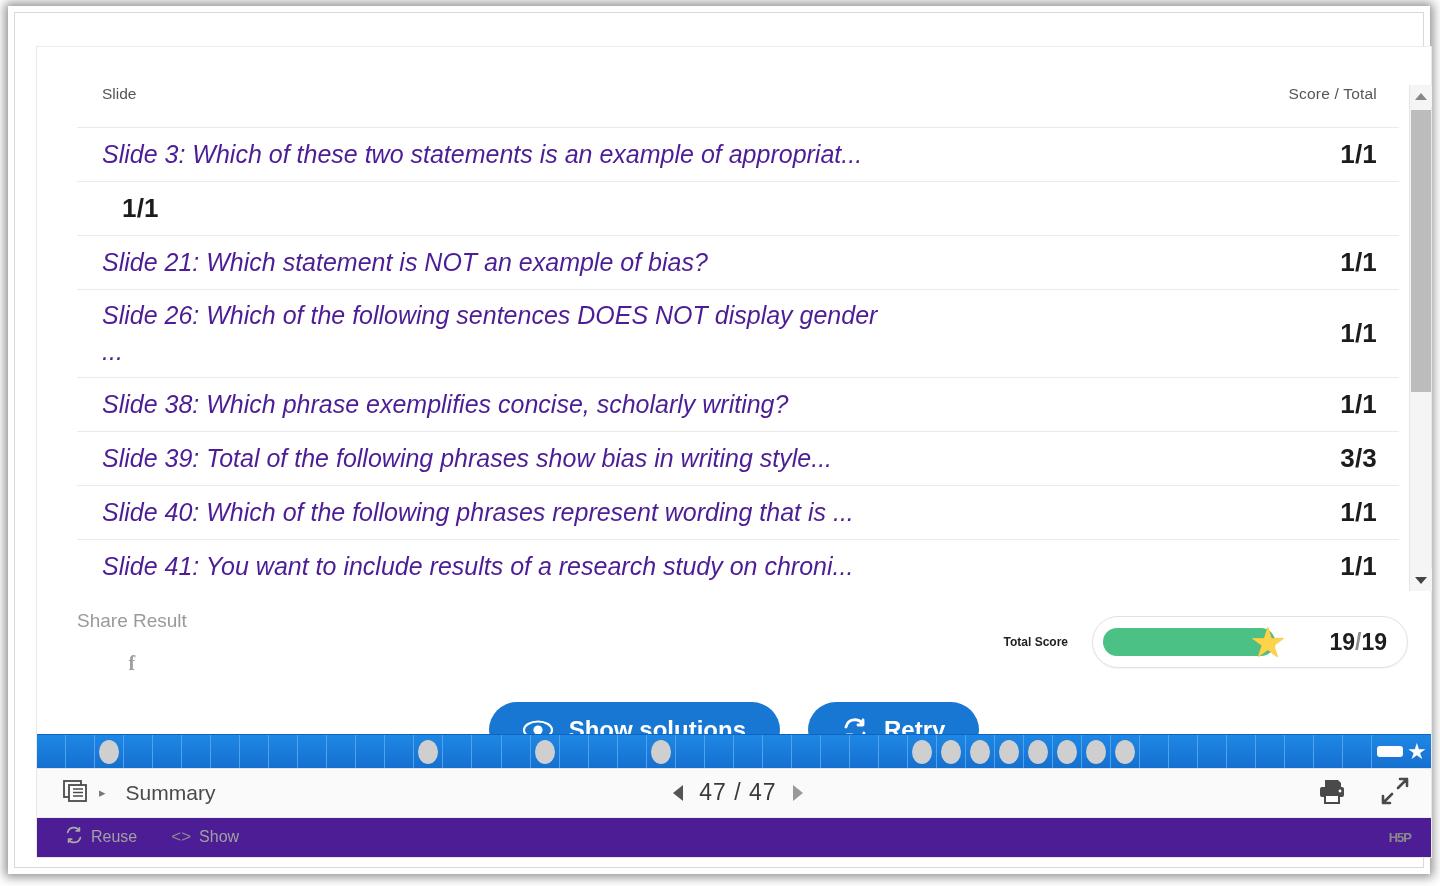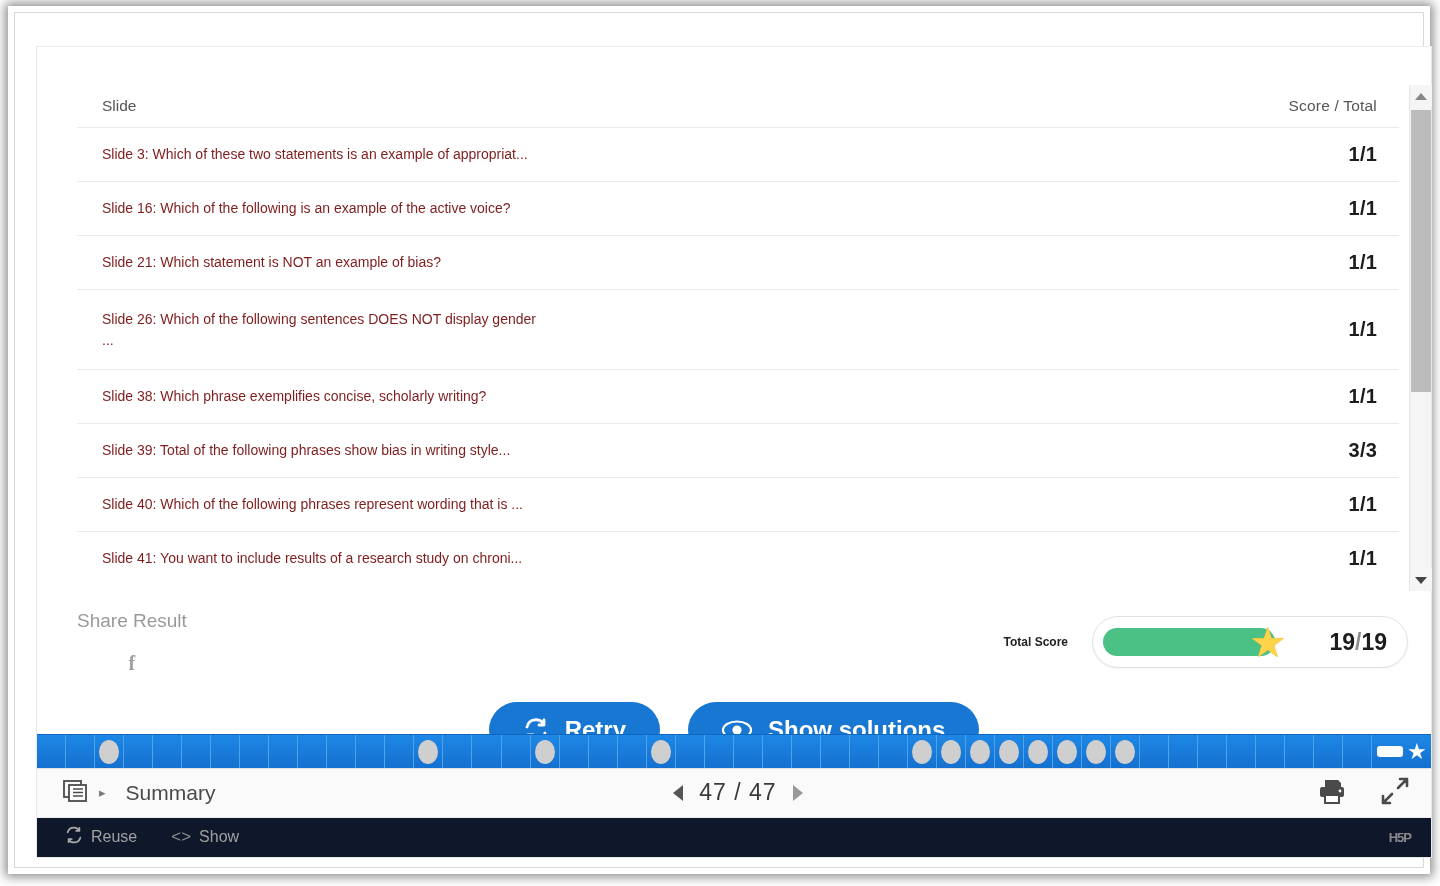--- a/index.html
+++ b/index.html
@@ -48,21 +48,21 @@
   
   .table-wrap {
     position: absolute;
     left: 40px; top: 38px;
     width: 1322px;
     height: 506px;
     overflow: hidden;
   }
   .tbl-head {
     display: flex;
-    align-items: center;
+    align-items: flex-start;
     height: 42px;
     padding: 0 22px 0 25px;
     color: #555;
     font-size: 15.5px;
     gap: 37px;
   }
   .tbl-head .h-slide { flex: 1; }
   .tbl-head .h-score { font-size: 15.5px; letter-spacing: .2px; }
 
   .rows {
@@ -72,29 +72,30 @@
   }
   .row {
     display: flex;
     align-items: center;
     border-top: 1px solid #eaeaea;
     padding: 0 22px 0 25px;
     min-height: 54px;
   }
   .row .r-text {
     flex: 1;
-    font-size: 14px;
-    color: #7f1d1d;
+    font-size: 25px;
+    color: #4c1d95;
     font-weight: 400;
     line-height: 1.45;
     padding: 7px 0;
     white-space: pre-line;
+    font-style: italic;
   }
   .row .r-score {
-    font-size: 20px;
+    font-size: 26px;
     font-weight: bold;
     color: #1c1c1c;
     letter-spacing: .2px;
     padding-left: 20px;
   }
   .row.tall { min-height: 80px; }
 
   
   .scrollbar {
     position: absolute;
@@ -259,21 +260,21 @@
   }
   .nav-center > * { pointer-events: auto; }
   .pg-num { font-size: 23px; color: #3a3a3a; letter-spacing: 1px; }
   .arrow-l { width:0;height:0;border-top:8px solid transparent;border-bottom:8px solid transparent;border-right:10px solid #555; }
   .arrow-r { width:0;height:0;border-top:8px solid transparent;border-bottom:8px solid transparent;border-left:10px solid #999; }
   .nav-right { margin-left: auto; display: flex; align-items: center; gap: 34px; }
 
   
   .footer {
     height: 42px;
-    background: #0f172a;
+    background: #4c1d95;
     border-top: 1px solid #ececec;
     display: flex;
     align-items: center;
     padding: 0 20px 0 28px;
     gap: 34px;
   }
   .foot-item {
     display: flex; align-items: center; gap: 8px;
     color: #a0a0a0; font-size: 16px;
   }
@@ -298,21 +299,20 @@
         <div class="tbl-head">
           <span class="h-slide">Slide</span>
           <span class="h-score">Score / Total</span>
         </div>
         <div class="rows" id="rows-container">
             <div class="row">
               <span class="r-text">Slide 3: Which of these two statements is an example of appropriat...</span>
               <span class="r-score">1/1</span>
             </div>
             <div class="row">
-              <span class="r-text">Slide 16: Which of the following is an example of the active voice?</span>
               <span class="r-score">1/1</span>
             </div>
             <div class="row">
               <span class="r-text">Slide 21: Which statement is NOT an example of bias?</span>
               <span class="r-score">1/1</span>
             </div>
             <div class="row tall">
               <span class="r-text">Slide 26: Which of the following sentences DOES NOT display gender
 ...</span>
               <span class="r-score">1/1</span>
@@ -358,37 +358,37 @@
             <div class="gauge-fill" id="gauge-fill" style="width: 172px; background: rgb(76, 193, 133);"></div>
             <div class="star">★</div>
             <div class="gauge-num">
               <span>19</span><span class="sep">/</span><span>19</span>
             </div>
           </div>
         </div>
       </div>
 
       <div class="actions">
+        <button class="btn">
+          <span>
+            <svg width="30" height="20" viewBox="0 0 30 20">
+                <ellipse cx="15" cy="10" rx="14" ry="8.5" fill="none" stroke="#fff" stroke-width="2.2"></ellipse>
+                <circle cx="15" cy="10" r="4.6" fill="#fff"></circle>
+              </svg>
+          </span>
+          <span>Show solutions</span>
+        </button>
         <button class="btn">
           <span>
             <svg width="26" height="24" viewBox="0 0 26 24">
               <path d="M4 9 A9 9 0 0 1 21 7 L21 2 M21 7 L16 7" fill="none" stroke="#fff" stroke-width="2.8" stroke-linecap="round"></path>
               <path d="M22 15 A9 9 0 0 1 5 17 L5 22 M5 17 L10 17" fill="none" stroke="#fff" stroke-width="2.8" stroke-linecap="round"></path>
             </svg>
           </span>
           <span>Retry</span>
-        </button>
-        <button class="btn">
-          <span>
-            <svg width="30" height="20" viewBox="0 0 30 20">
-                <ellipse cx="15" cy="10" rx="14" ry="8.5" fill="none" stroke="#fff" stroke-width="2.2"></ellipse>
-                <circle cx="15" cy="10" r="4.6" fill="#fff"></circle>
-              </svg>
-          </span>
-          <span>Show solutions</span>
         </button>
       </div>
     </div>
 
     <div class="progress-strip" id="progress-strip">
         <div class="seg"></div>
         <div class="seg"></div>
         <div class="seg">
           <div class="dot"></div>
         </div>

